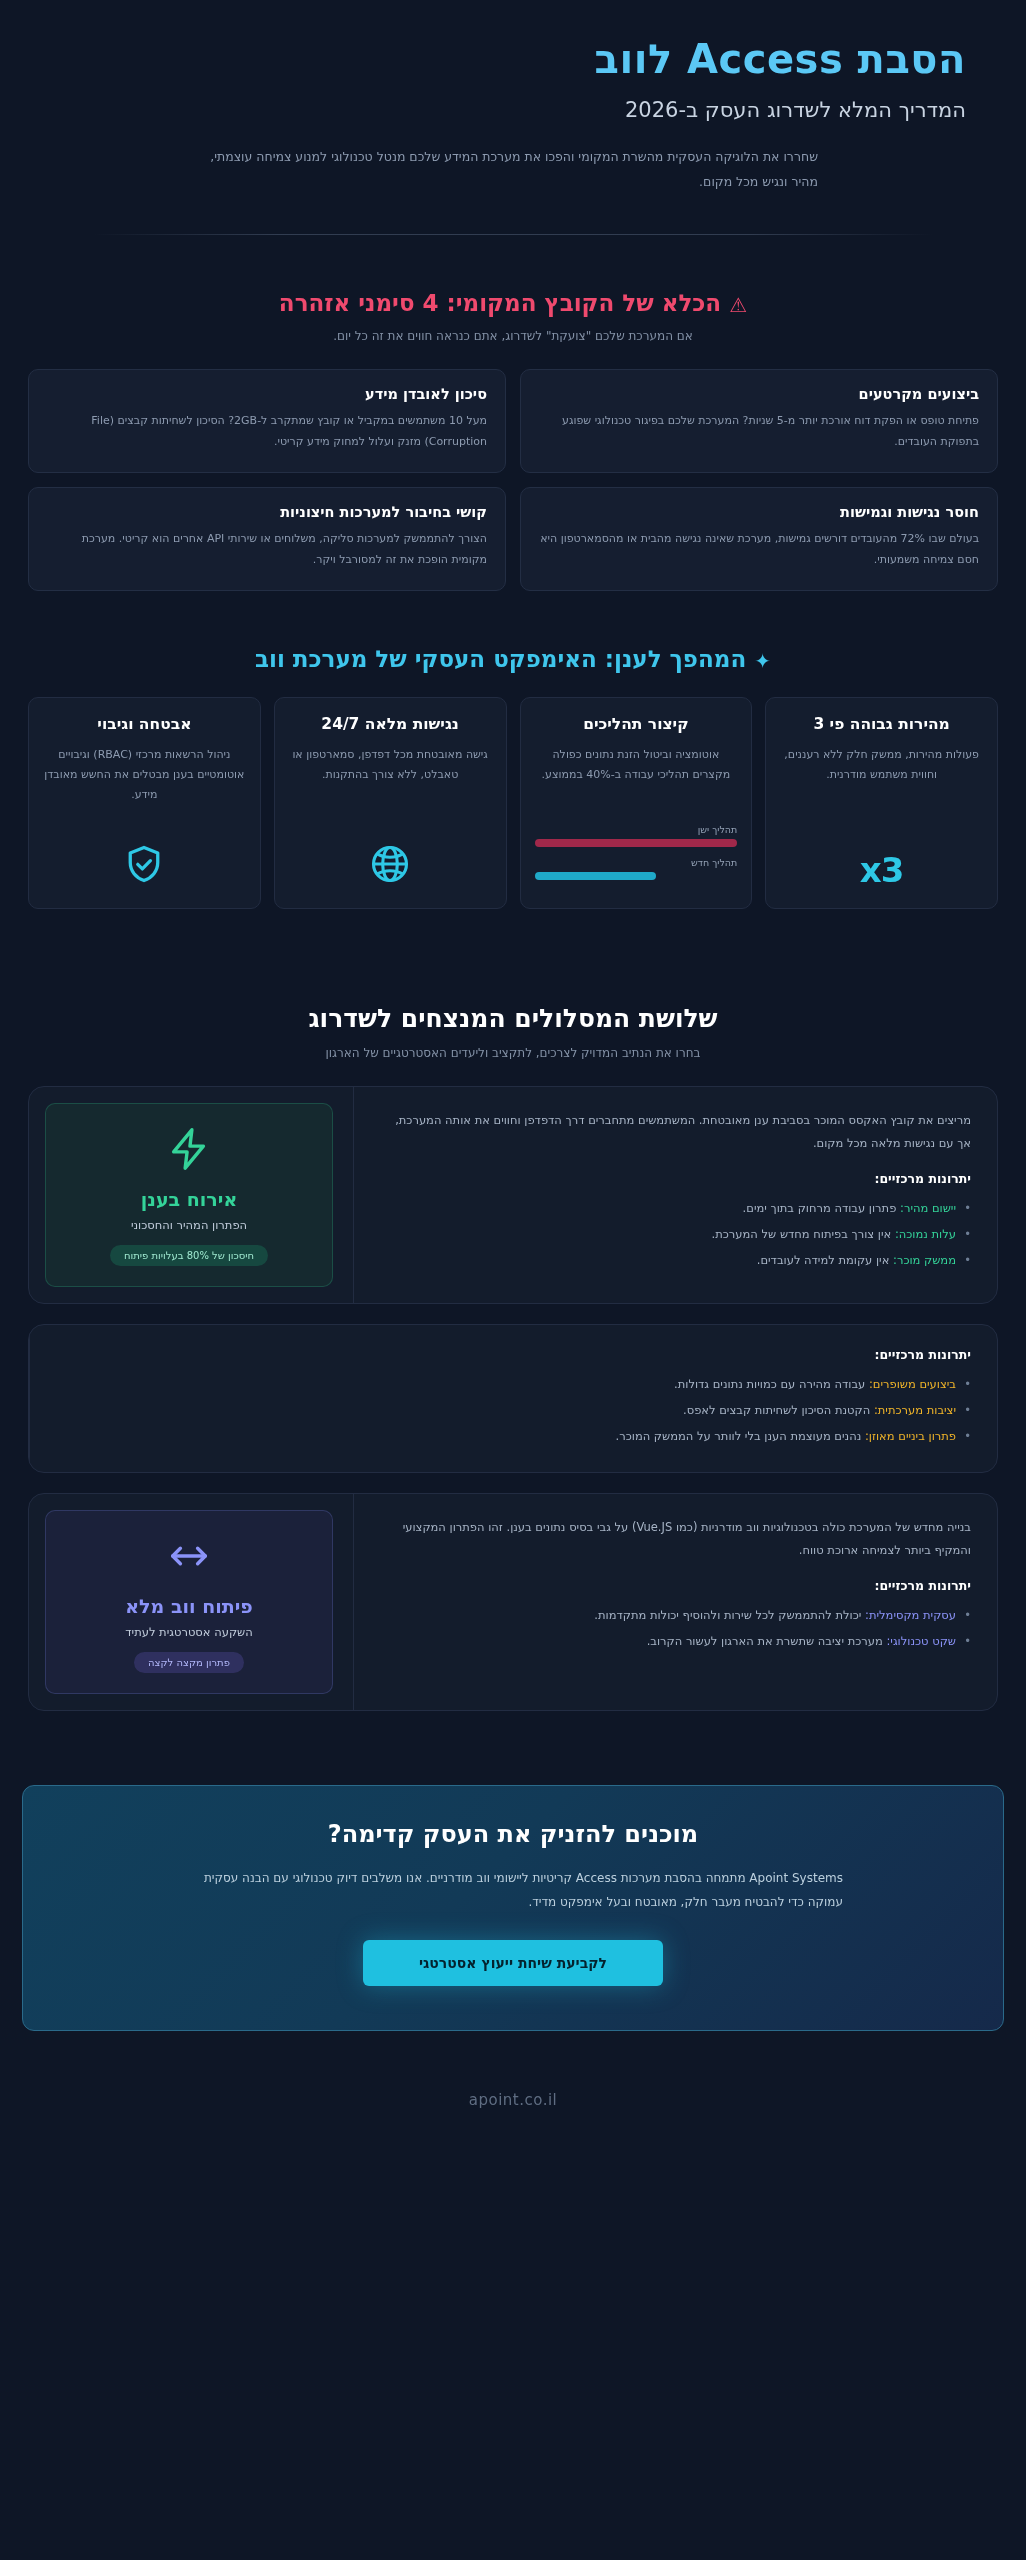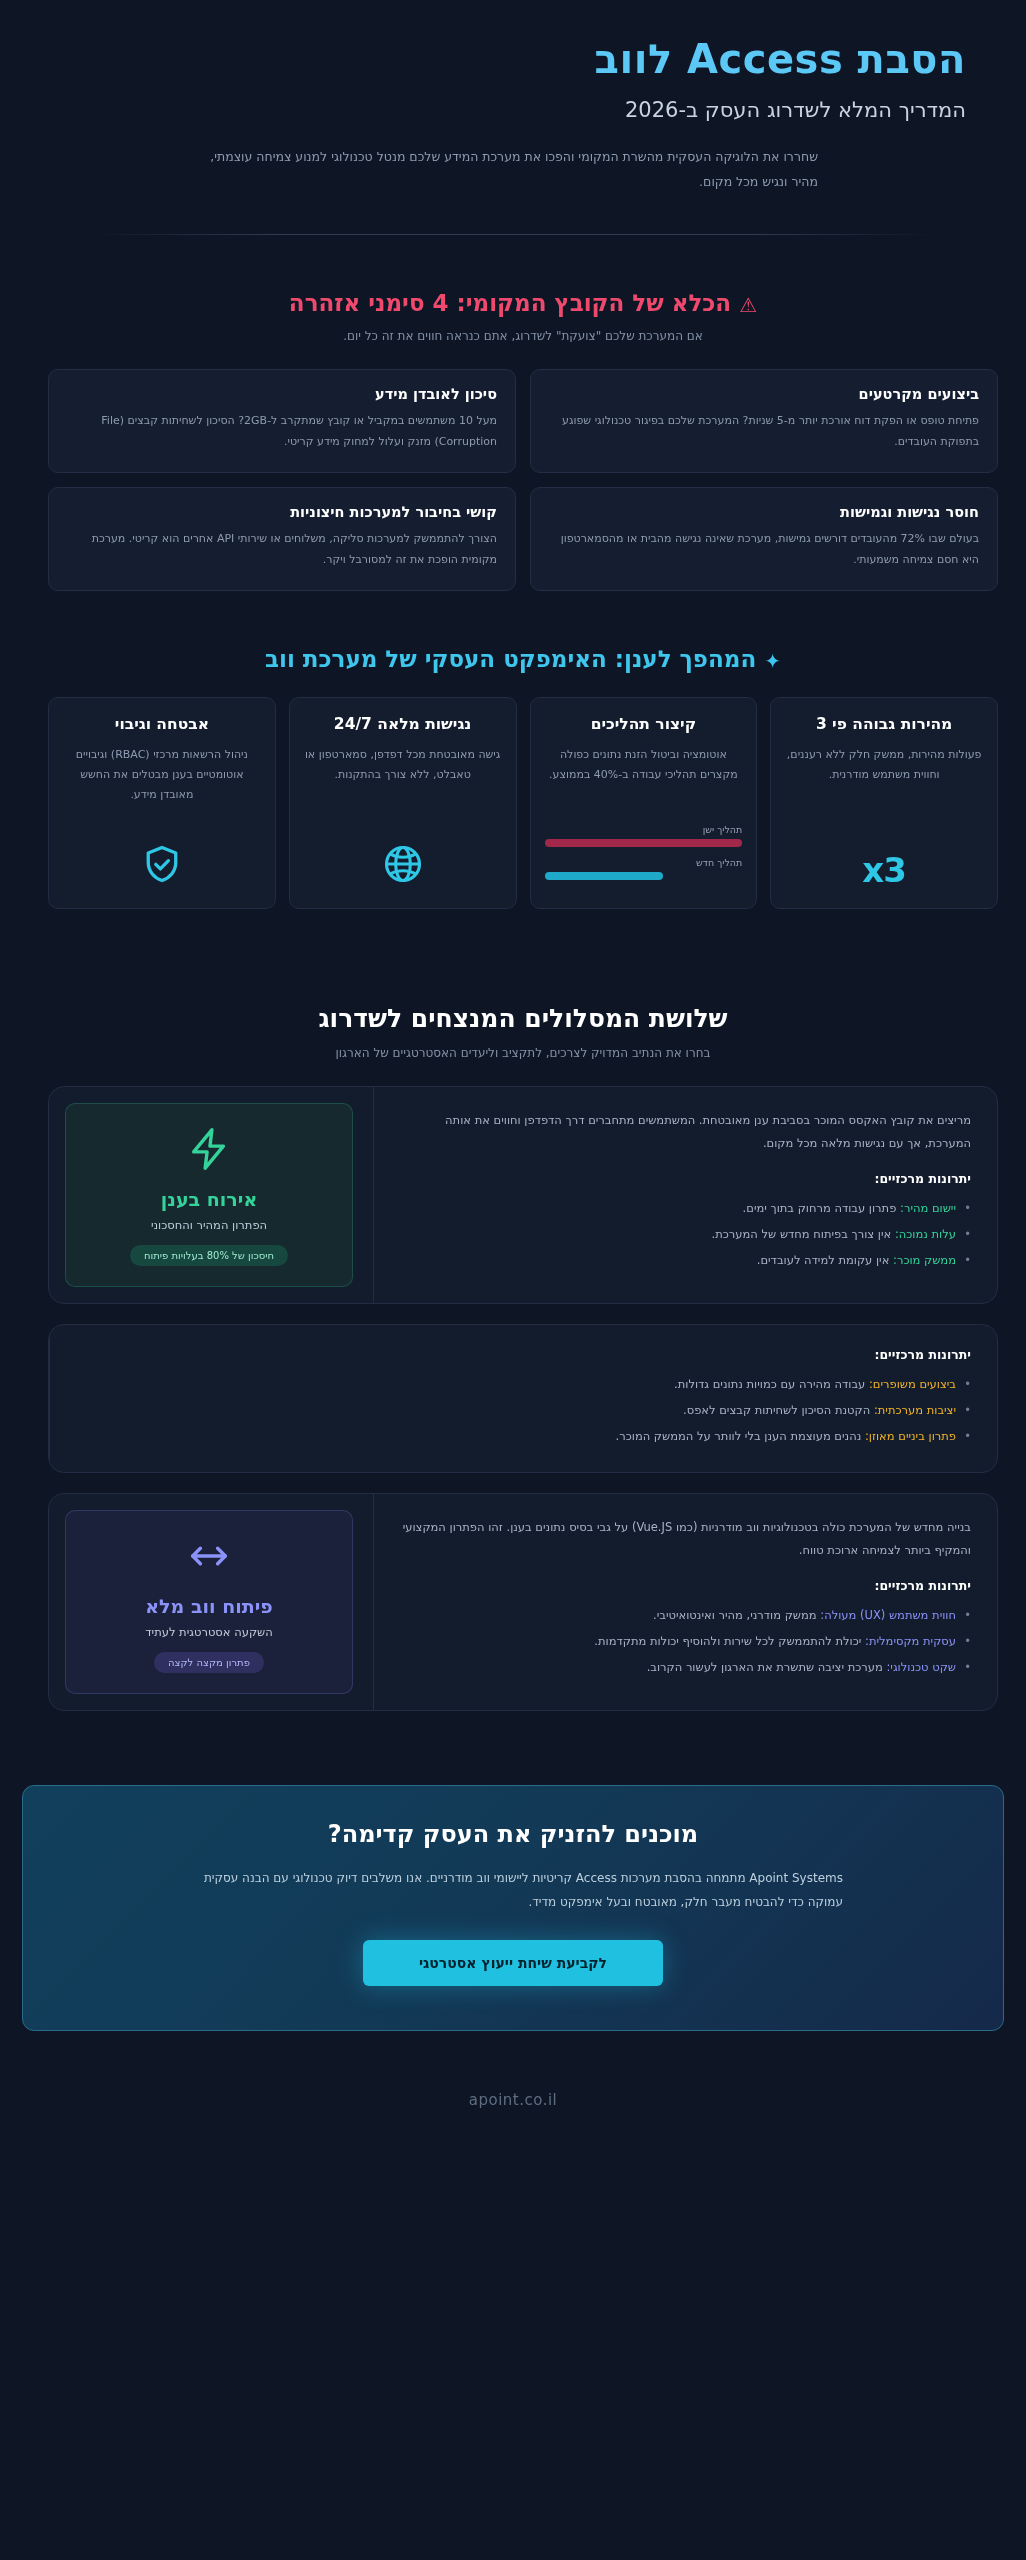--- a/index.html
+++ b/index.html
@@ -44,21 +44,21 @@
     margin: 0 auto;
   }
   .divider {
     width: 840px;
     height: 1px;
     margin: 40px auto 0 auto;
     background: linear-gradient(to left, rgba(255,255,255,0) 0%, rgba(140,160,190,.28) 22%, rgba(140,160,190,.28) 78%, rgba(255,255,255,0) 100%);
   }
 
   
-  .section { padding: 0 16px; margin-left: 20px; }
+  .section { padding: 0 16px; }
   .sec-head { text-align: center; margin-bottom: 10px; }
   .sec-title {
     font-size: 23px;
     font-weight: bold;
     line-height: 1.4;
   }
   .sec-title.danger { color: #ef4a6e; }
   .sec-title.cyan { color: #3fc6ec; }
   .sec-title.white { color: #ffffff; font-size: 25px; }
   .sec-sub {
@@ -443,21 +443,20 @@
             <li><span class="adv-k c-amber">פתרון ביניים מאוזן:</span> <span>נהנים מעוצמת הענן בלי לוותר על הממשק המוכר.</span></li>
           </ul>
         </div>
       </div>
 
       <div class="path-row">
         <div class="path-left">
           <p class="path-desc">בנייה מחדש של המערכת כולה בטכנולוגיות ווב מודרניות (כמו Vue.JS) על גבי בסיס נתונים בענן. זהו הפתרון המקצועי והמקיף ביותר לצמיחה ארוכת טווח.</p>
           <div class="adv-title">יתרונות מרכזיים:</div>
           <ul class="adv-list">
-            <li><span class="adv-k c-indigo">חווית משתמש (UX) מעולה:</span> <span>ממשק מודרני, מהיר ואינטואיטיבי.</span></li>
             <li><span class="adv-k c-indigo">עסקית מקסימלית:</span> <span>יכולת להתממשק לכל שירות ולהוסיף יכולות מתקדמות.</span></li>
             <li><span class="adv-k c-indigo">שקט טכנולוגי:</span> <span>מערכת יציבה שתשרת את הארגון לעשור הקרוב.</span></li>
           </ul>
         </div>
         <div class="path-right p-indigo">
           <span class="path-icon">
             <svg width="46" height="46" viewBox="0 0 24 24" fill="none" stroke="#8b93f8" stroke-width="1.8" stroke-linecap="round" stroke-linejoin="round">
               <line x1="3.5" y1="12" x2="20.5" y2="12"></line>
               <polyline points="7.5,8 3.5,12 7.5,16"></polyline>
               <polyline points="16.5,8 20.5,12 16.5,16"></polyline>

